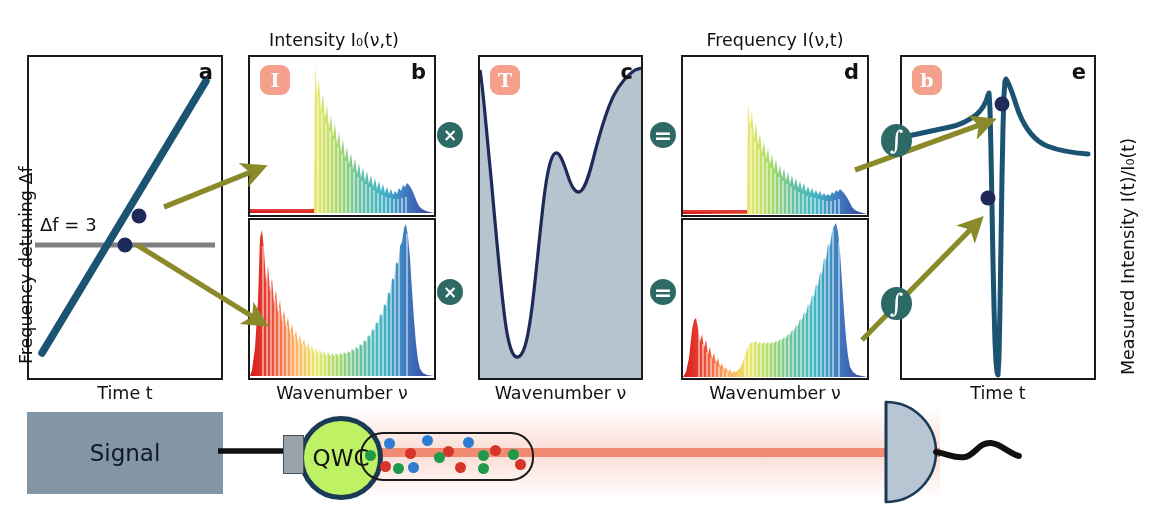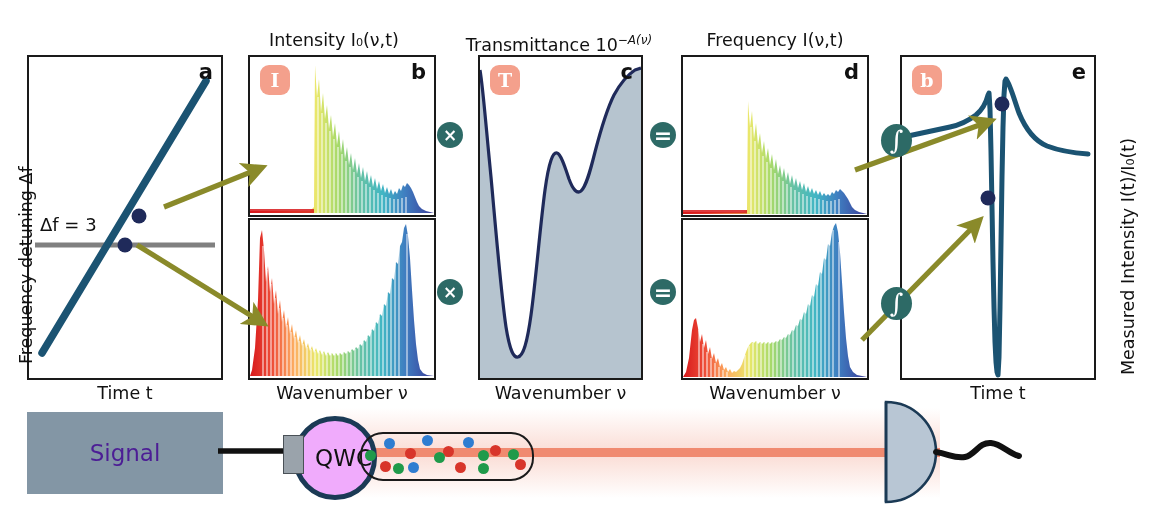--- a/index.html
+++ b/index.html
@@ -72,28 +72,28 @@
   .arrows{position:absolute;left:0;top:0;width:1154px;height:505px;pointer-events:none;z-index:5;}
 
   
   .schematic{position:absolute;left:0;top:400px;width:1154px;height:105px;}
 
   .siggen{
     position:absolute;left:27px;top:12px;width:196px;height:82px;
     background:#8396a5;
     display:flex;align-items:center;justify-content:center;
     text-align:left;
-    color:#4c1d95;font-size:23px;line-height:27px;
+    color:#0f172a;font-size:23px;line-height:27px;
     font-family:"DejaVu Sans","Liberation Sans",sans-serif;
   }
   .qwc{
-    position:absolute;left:293px;top:16px;width:74px;height:74px;
+    position:absolute;left:299px;top:16px;width:74px;height:74px;
     border:5px solid #1b3a55;border-radius:50%;
-    background:#f0abfc;
-    display:flex;align-items:center;justify-content:flex-end;
+    background:#bef264;
+    display:flex;align-items:center;justify-content:center;
     font-size:23px;color:#111;
     font-family:"DejaVu Sans","Liberation Sans",sans-serif;
     z-index:3;
   }
   .modbox{
     position:absolute;left:283px;top:35px;width:19px;height:37px;
     background:#9aa3ab;border:1.6px solid #4a5157;
     z-index:4;
   }
   .gascell{
@@ -237,23 +237,20 @@
         <line x1="149" y1="26" x2="149" y2="158"></line>
           <line x1="157" y1="14" x2="157" y2="158"></line>
       </g>
     </svg>
   </div>
   <div class="xlabel" style="left:248px;top:383px;width:188px;">Wavenumber ν</div>
 
   <div class="op x" style="left:437px;top:122px;width:26px;height:26px;">×</div>
   <div class="op x" style="left:437px;top:279px;width:26px;height:26px;">×</div>
 
-  <div class="ptitle" style="left:443px;top:30px;width:232px;">
-    <span>Transmittance 10</span><sup style="font-size:12px;font-style:italic;">−A(ν)</sup>
-  </div>
 
   <div class="panel" style="left:478px;top:55px;width:165px;height:325px;">
     <svg width="161" height="321" viewBox="0 0 161 321" preserveAspectRatio="none">
       <path d="M0,13 C3,30 6,70 11,120 C16,175 21,236 26,270 C30,295 34,301 38,300
                C43,299 47,287 51,258 C56,222 60,170 65,133 C69,104 73,95 77,96
                C81,97 85,110 89,122 C93,133 97,137 101,134 C106,130 110,115 115,95
                C121,72 127,52 134,38 C141,25 149,17 155,13 L161,11 L161,321 L0,321 Z" fill="#b6c4cf"></path>
       <path d="M0,13 C3,30 6,70 11,120 C16,175 21,236 26,270 C30,295 34,301 38,300
                C43,299 47,287 51,258 C56,222 60,170 65,133 C69,104 73,95 77,96
                C81,97 85,110 89,122 C93,133 97,137 101,134 C106,130 110,115 115,95

